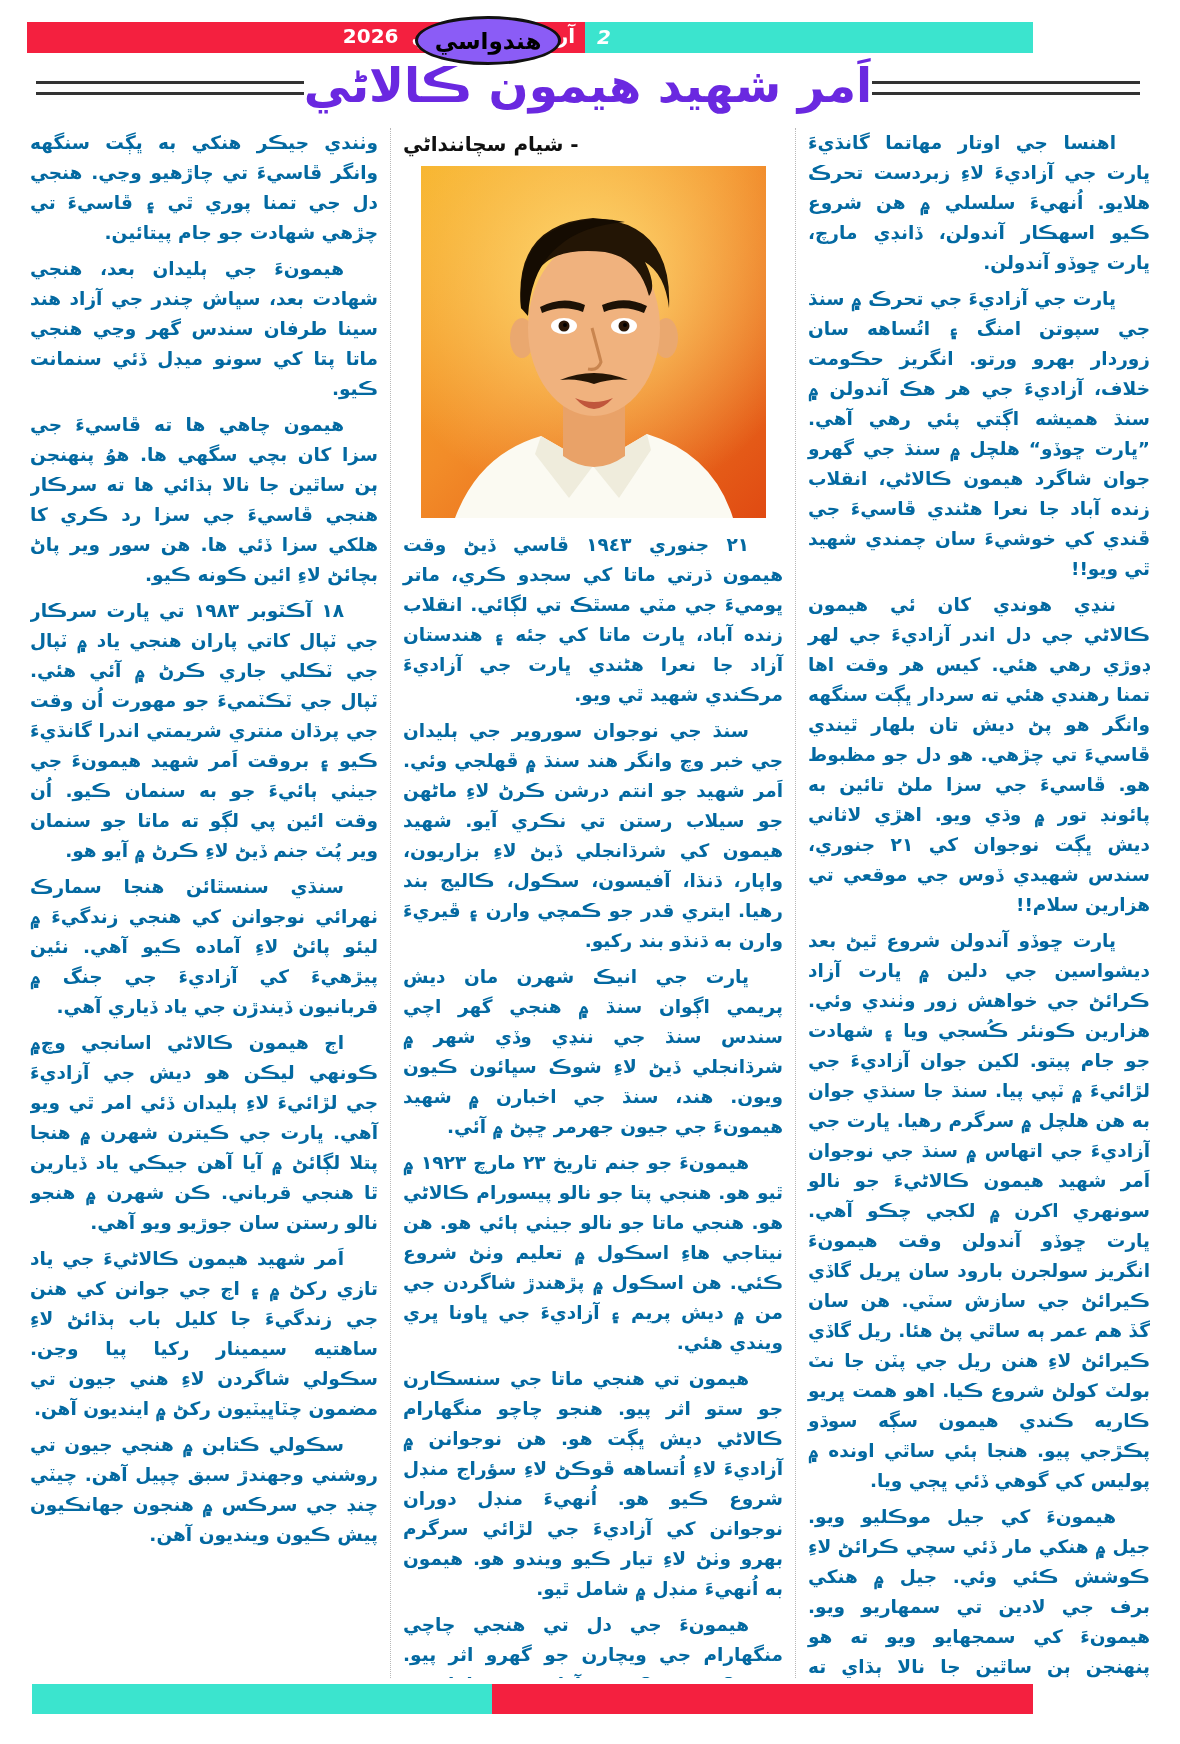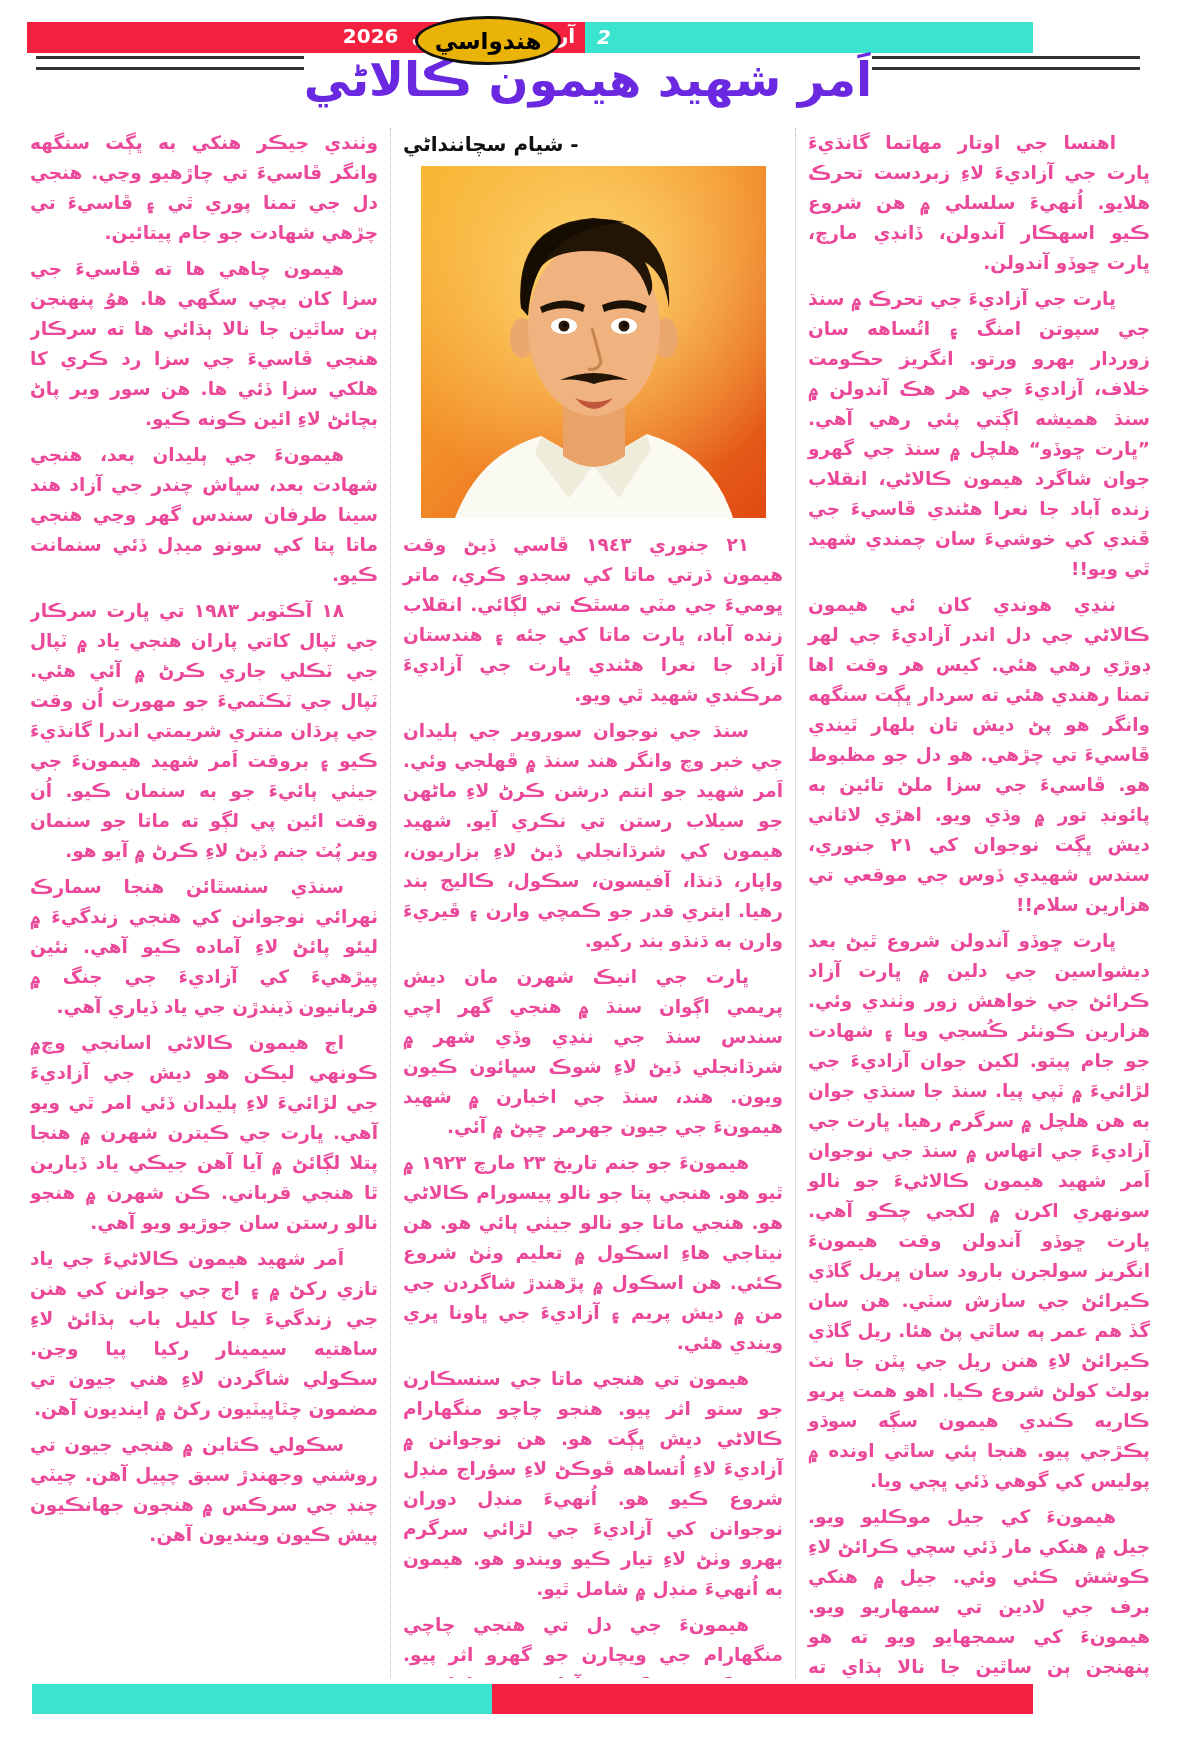--- a/index.html
+++ b/index.html
@@ -12,42 +12,42 @@
   
   .header-bar { position:absolute; top:22px; left:27px; width:1006px; height:31px; display:flex; }
   .hb-turquoise { width:448px; background:#3BE4CE; position:relative; }
   .hb-red { flex:1; background:#F4203F; position:relative; }
   .page-num { position:absolute; left:12px; top:3px; color:#fff; font-weight:bold; font-size:20px; font-style:italic; }
   .date { position:absolute; right:10px; top:2px; direction:rtl; white-space:nowrap;
           color:#fff; font-weight:bold; font-size:20px; }
   .date .year { color:#ffffff; margin-right:6px; }
   .masthead {
     position:absolute; left:388px; top:-6px; width:140px; height:43px; z-index:3;
-    background:#eab308; border:3px solid #111; border-radius:50%;
+    background:#8b5cf6; border:3px solid #111; border-radius:50%;
     display:flex; align-items:center; justify-content:center;
     font-weight:bold; font-size:23px; color:#000;
   }
 
   
   .title-row { position:absolute; top:56px; left:36px; right:40px; height:64px;
-               display:flex; align-items:flex-start; gap:0; direction:rtl; }
+               display:flex; align-items:center; gap:0; direction:rtl; }
   .dline { flex:1; height:8px; border-top:3px solid #333; border-bottom:3px solid #333; }
   .headline { color:#6A28E0; font-size:47px; font-weight:bold; white-space:nowrap;
               direction:rtl; line-height:1; padding-bottom:6px; }
 
   
   .columns { position:absolute; top:128px; left:30px; width:1120px; height:1550px;
              display:flex; direction:rtl; }
   .col { box-sizing:border-box; overflow:hidden; direction:rtl; }
   .col-first  { width:355px; border-left:1px dotted #b8b8b8; padding-left:12px; }
   .col-middle { width:405px; border-left:1px dotted #b8b8b8; padding:0 12px; }
   .col-last   { width:360px; padding-right:12px; }
 
   .para { margin:0 0 6px; font-size:18.5px; line-height:30px; font-weight:bold;
-          text-align:justify; text-indent:34px; color:#ec4899; }
+          text-align:justify; text-indent:34px; color:#0369a1; }
   .col-last .para:first-child { text-indent:0; }
 
   .byline { text-align:left; font-weight:bold; font-size:20px; margin:4px 0 10px; direction:rtl; }
   .photo { width:345px; height:352px; display:block; margin:0 auto 12px; }
 
   
   .footer-bar { position:absolute; top:1684px; left:32px; width:1001px; height:30px; display:flex; }
   .fb-red { width:541px; background:#F4203F; }
   .fb-turquoise { flex:1; background:#3BE4CE; }
 </style>
@@ -132,22 +132,22 @@
           <p class="para">ڀارت جي انيڪ شهرن مان ديش پريمي اڳوان سنڌ ۾ هنجي گهر اچي سندس سنڌ جي ننڍي وڏي شهر ۾ شرڌانجلي ڏيڻ لاءِ شوڪ سڀائون ڪيون ويون. هند، سنڌ جي اخبارن ۾ شهيد هيمونءَ جي جيون جهرمر ڇپڻ ۾ آئي.</p>
           <p class="para">هيمونءَ جو جنم تاريخ ٢٣ مارچ ١٩٢٣ ۾ ٿيو هو. هنجي پتا جو نالو پيسورام ڪالاڻي هو. هنجي ماتا جو نالو جيٺي ٻائي هو. هن نيتاجي هاءِ اسڪول ۾ تعليم وٺڻ شروع ڪئي. هن اسڪول ۾ پڙهندڙ شاگردن جي من ۾ ديش پريم ۽ آزاديءَ جي ڀاونا ڀري ويندي هئي.</p>
           <p class="para">هيمون تي هنجي ماتا جي سنسڪارن جو ستو اثر پيو. هنجو چاچو منگهارام ڪالاڻي ديش ڀڳت هو. هن نوجوانن ۾ آزاديءَ لاءِ اُتساهه ڦوڪڻ لاءِ سؤراج منڊل شروع ڪيو هو. اُنهيءَ منڊل دوران نوجوانن کي آزاديءَ جي لڙائي سرگرم بهرو وٺڻ لاءِ تيار ڪيو ويندو هو. هيمون به اُنهيءَ منڊل ۾ شامل ٿيو.</p>
           <p class="para">هيمونءَ جي دل تي هنجي چاچي منگهارام جي ويچارن جو گهرو اثر پيو. هن پڪو پرن ڪيو ته آزاديءَ جي لڙائي ۾ جان جي بازي لڳائيندس. هنجي دل جي خواهش هئي ته آزاديءَ جي لڙائيءَ ۾ ڀاڱ</p>
         </div>
     </div>
 
     <div class="col col-last">
       <div class="paras">
           <p class="para">وٺندي جيڪر هنکي به ڀڳت سنگهه وانگر ڦاسيءَ تي چاڙهيو وڃي. هنجي دل جي تمنا پوري ٿي ۽ ڦاسيءَ تي چڙهي شهادت جو جام پيتائين.</p>
+          <p class="para">هيمونءَ جي ٻليدان بعد، هنجي شهادت بعد، سڀاش چندر جي آزاد هند سينا طرفان سندس گهر وڃي هنجي ماتا پتا کي سونو ميڊل ڏئي سنمانت ڪيو.</p>
           <p class="para">هيمون چاهي ها ته ڦاسيءَ جي سزا کان بچي سگهي ها. هوُ پنهنجن ٻن ساٿين جا نالا ٻڌائي ها ته سرڪار هنجي ڦاسيءَ جي سزا رد ڪري کا هلکي سزا ڏئي ها. هن سور وير پاڻ بچائڻ لاءِ ائين ڪونه ڪيو.</p>
-          <p class="para">هيمونءَ جي ٻليدان بعد، هنجي شهادت بعد، سڀاش چندر جي آزاد هند سينا طرفان سندس گهر وڃي هنجي ماتا پتا کي سونو ميڊل ڏئي سنمانت ڪيو.</p>
           <p class="para">١٨ آڪٽوبر ١٩٨٣ تي ڀارت سرڪار جي ٽپال کاتي پاران هنجي ياد ۾ ٽپال جي ٽڪلي جاري ڪرڻ ۾ آئي هئي. ٽپال جي ٽڪٽميءَ جو مهورت اُن وقت جي پرڌان منتري شريمتي اندرا گانڌيءَ ڪيو ۽ بروقت اَمر شهيد هيمونءَ جي جيٺي ٻائيءَ جو به سنمان ڪيو. اُن وقت ائين پي لڳو ته ماتا جو سنمان وير پُٽ جنم ڏيڻ لاءِ ڪرڻ ۾ آيو هو.</p>
           <p class="para">سنڌي سنسٿائن هنجا سمارڪ ٺهرائي نوجوانن کي هنجي زندگيءَ ۾ ليئو پائڻ لاءِ آماده ڪيو آهي. نئين پيڙهيءَ کي آزاديءَ جي جنگ ۾ قربانيون ڏيندڙن جي ياد ڏياري آهي.</p>
           <p class="para">اڄ هيمون ڪالاڻي اسانجي وچ۾ ڪونهي ليڪن هو ديش جي آزاديءَ جي لڙائيءَ لاءِ ٻليدان ڏئي امر ٿي ويو آهي. ڀارت جي ڪيترن شهرن ۾ هنجا پتلا لڳائڻ ۾ آيا آهن جيڪي ياد ڏيارين ٿا هنجي قرباني. ڪن شهرن ۾ هنجو نالو رستن سان جوڙيو ويو آهي.</p>
           <p class="para">اَمر شهيد هيمون ڪالاڻيءَ جي ياد تازي رکڻ ۾ ۽ اڄ جي جوانن کي هنن جي زندگيءَ جا کليل باب ٻڌائڻ لاءِ ساهتيه سيمينار رکيا پيا وڃن. سڪولي شاگردن لاءِ هني جيون تي مضمون چٽاڀيٽيون رکڻ ۾ اينديون آهن.</p>
           <p class="para">سڪولي ڪتابن ۾ هنجي جيون تي روشني وجهندڙ سبق چپيل آهن. چيٽي چنڊ جي سرڪس ۾ هنجون جهانڪيون پيش ڪيون وينديون آهن.</p>
         </div>
 
     </div>
 
   </div>

